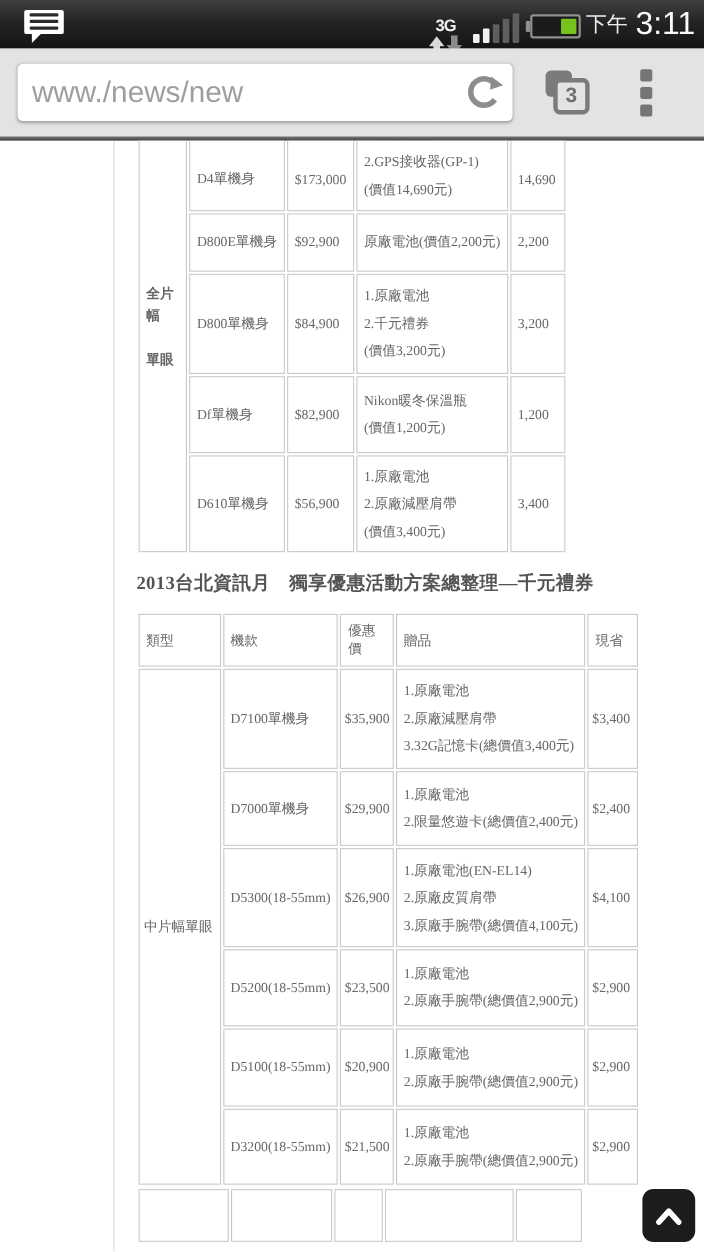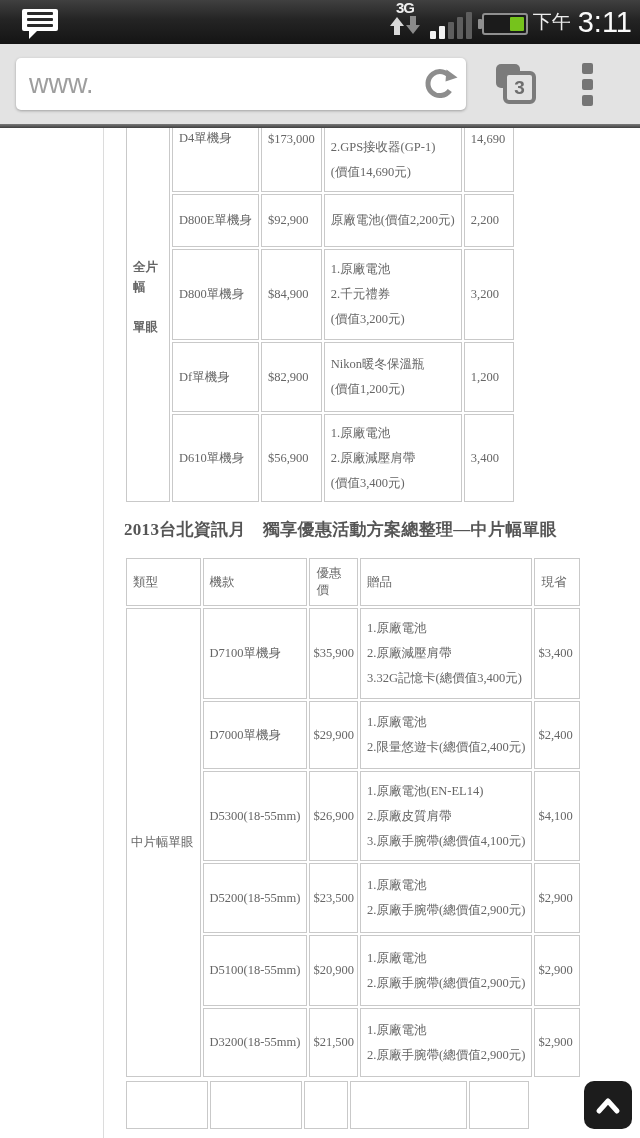--- a/index.html
+++ b/index.html
@@ -11,21 +11,21 @@
   
   .status-bar{
     position:absolute;top:0;left:0;width:640px;height:44px;
     background:linear-gradient(180deg,#404040 0%,#242424 45%,#141414 100%);
     border-bottom:1px solid #000;
   }
   .note-icon{position:absolute;left:22px;top:9px;width:36px;height:22px;background:#fff;border-radius:2px;}
   .note-icon .ln{height:3px;background:#2a2a2a;margin:3px 5px 0 5px;border-radius:1px;}
   .note-icon:after{content:"";position:absolute;left:7px;bottom:-8px;width:0;height:0;
     border-top:9px solid #fff;border-right:9px solid transparent;}
-  .net{position:absolute;left:388px;top:0;width:34px;text-align:center;}
+  .net{position:absolute;left:388px;top:16px;width:34px;text-align:center;}
   .net .g3{color:#f0f0f0;font-weight:bold;font-size:15px;line-height:15px;letter-spacing:-1px;}
   .net svg{display:block;margin:1px auto 0 auto;}
   .signal{position:absolute;left:430px;top:12px;display:flex;align-items:flex-end;gap:3px;height:27px;}
   .signal .bar{width:6px;border-radius:1px;}
   .b1{height:8px;background:#f2f2f2;} .b2{height:13px;background:#f2f2f2;}
   .b3{height:17px;background:#5e5e5e;} .b4{height:22px;background:#5e5e5e;} .b5{height:27px;background:#5e5e5e;}
   .battery{position:absolute;left:482px;top:13px;width:42px;height:18px;
     border:2px solid #8f8f8f;border-radius:3px;background:#1b1b1b;}
   .battery .nub{position:absolute;left:-6px;top:4px;width:4px;height:10px;background:#8f8f8f;border-radius:1px;}
   .battery .fill{position:absolute;right:2px;top:2px;bottom:2px;width:14px;background:#76c31c;border-radius:1px;}
@@ -60,21 +60,21 @@
   table{border-collapse:separate;border-spacing:2px;margin-left:124px;
     font-family:"Liberation Serif","DejaVu Serif",serif;}
   td{border:1px solid #c9c9c9;color:#666;font-size:12.5px;padding:2px 6px;vertical-align:middle;
     background:#fff;}
   .gift div{line-height:25px;white-space:nowrap;}
   .nowrap{white-space:nowrap;}
   .t1{margin-top:-66px;}
   .t1 .cat-cell{vertical-align:middle;padding-top:30px;}
   .t1 .cat-cell div{line-height:20px;font-weight:bold;}
   .t1 .cat-cell .cat2{margin-top:20px;}
-  .r0-txt{vertical-align:bottom;padding-bottom:44px;}
+  .r0-txt{vertical-align:bottom;padding-bottom:20px;}
   .r0-gift{vertical-align:bottom;padding-bottom:6px;}
   h2.sec{
     margin:14px 0 14px 124px;font-family:"Liberation Serif","DejaVu Serif",serif;
     font-size:17px;font-weight:bold;color:#555;line-height:24px;letter-spacing:.3px;
   }
   h2.sec2{margin-top:18px;margin-bottom:7px;}
   .hdr td{color:#666;}
   
   .scroll-top{
     position:absolute;left:584px;top:1081px;width:48px;height:48px;border-radius:10px;
@@ -110,20 +110,21 @@
   </div>
   <div class="clock">
     <span class="period">下午</span>
     <span class="time">3:11</span>
   </div>
 </div>
 
 <div class="toolbar">
   <div class="url-pill">
     <span class="url-dim">www.</span>
+      <span class="url-dim">/news/new</span>
     <svg class="reload" width="36" height="36" viewBox="0 0 36 36">
       <path d="M27.8 24.5 A 12 12 0 1 1 28.6 12" fill="none" stroke="#8d8d8d" stroke-width="5"></path>
       <polygon points="24.5,3.5 35.5,11.5 23.5,15.5" fill="#8d8d8d"></polygon>
     </svg>
   </div>
   <div class="tab-btn">
     <div class="tab-back"></div>
     <div class="tab-front">
         <span>3</span>
       </div>
@@ -195,21 +196,21 @@
       <td class="gift">
         <div>1.原廠電池</div>
         <div>2.原廠減壓肩帶</div>
         <div>(價值3,400元)</div>
       </td>
       <td class="nowrap">3,400</td>
     </tr>
   </tbody>
     </table>
 
-  <h2 class="sec">2013台北資訊月　獨享優惠活動方案總整理—中片幅單眼</h2>
+  <h2 class="sec">2013台北資訊月　獨享優惠活動方案總整理—千元禮券</h2>
 
   <table>
     <colgroup>
         <col style="width:64px">
         <col style="width:104px">
         <col style="width:48px">
         <col style="width:150px">
         <col style="width:46px">
       </colgroup>
     <tbody>

